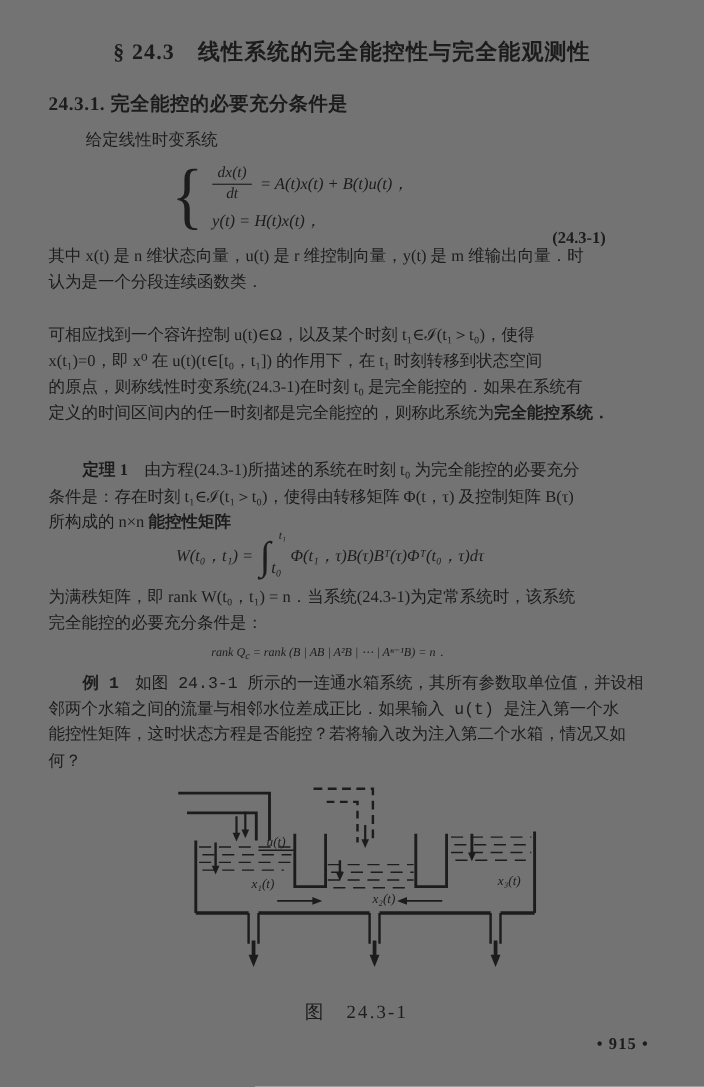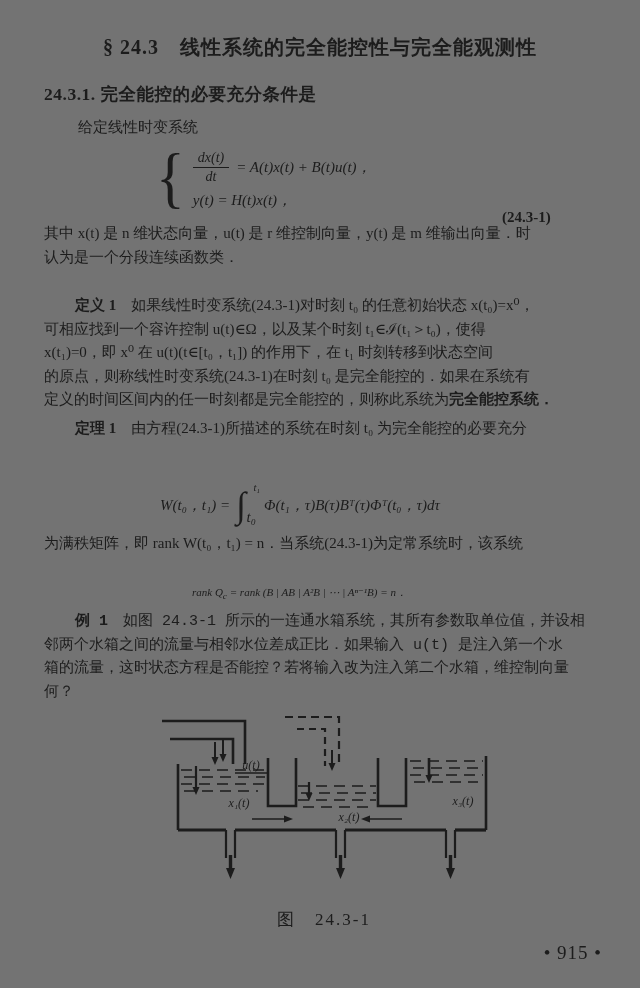--- a/index.html
+++ b/index.html
@@ -32,21 +32,21 @@
   .int-up{position:absolute;top:-3px;right:0;font-size:10.5px;font-style:italic;}
   .int-lo{position:absolute;bottom:-1px;right:4px;font-size:15px;font-style:italic;}
   
   .eq-rank{position:absolute;left:192px;top:585px;font-style:italic;font-size:11px;}
   .eq-rank .rm{font-style:italic;}
   
   .figure{position:absolute;left:148px;top:708px;width:352px;height:206px;}
   .figure svg{width:100%;height:100%;}
   .fig-caption{position:absolute;left:148px;top:908px;width:352px;text-align:center;
                font-size:17px;letter-spacing:2px;}
-  .page-number{position:absolute;right:38px;top:942px;font-weight:normal;font-size:19px;letter-spacing:1px;}
+  .page-number{position:absolute;right:50px;top:942px;font-weight:bold;font-size:15px;letter-spacing:1px;}
   .stroke{stroke:#1c1c1c;fill:none;}
   .fill{fill:#1c1c1c;stroke:none;}
   .flabel{font-style:italic;font-size:12px;fill:#1c1c1c;font-family:"Liberation Serif",serif;}
 </style>
 </head>
 <body>
 
 <div class="page">
 
   <div class="h1">§ 24.3　线性系统的完全能控性与完全能观测性</div>
@@ -67,53 +67,55 @@
     </span>
   </div>
   <div class="eq-number">(24.3-1)</div>
 
   <div class="para" style="top:222px;">
     <div class="line">其中 x(t) 是 n 维状态向量，u(t) 是 r 维控制向量，y(t) 是 m 维输出向量．时</div>
     <div class="line">认为是一个分段连续函数类．</div>
   </div>
 
   <div class="para" style="top:294px;">
-    <div class="line indent"><b class="blabel">定义 1</b><span>　如果线性时变系统(24.3-1)对时刻 t₀ 的任意初始状态 x(t₀)=x⁰，</span></div>
     <div class="line">可相应找到一个容许控制 u(t)∈Ω，以及某个时刻 t₁∈ℐ(t₁＞t₀)，使得</div>
     <div class="line">x(t₁)=0，即 x⁰ 在 u(t)(t∈[t₀，t₁]) 的作用下，在 t₁ 时刻转移到状态空间</div>
     <div class="line">的原点，则称线性时变系统(24.3-1)在时刻 t₀ 是完全能控的．如果在系统有</div>
     <div class="line"><span>定义的时间区间内的任一时刻都是完全能控的，则称此系统为</span><b class="btail">完全能控系统．</b></div>
   </div>
 
   <div class="para" style="top:417px;">
     <div class="line indent"><b class="blabel">定理 1</b><span>　由方程(24.3-1)所描述的系统在时刻 t₀ 为完全能控的必要充分</span></div>
+    <div class="line">条件是：存在时刻 t₁∈ℐ(t₁＞t₀)，使得由转移矩阵 Φ(t，τ) 及控制矩阵 B(τ)</div>
+    <div class="line"><span>所构成的 n×n </span><b class="btail">能控性矩阵</b></div>
   </div>
 
   <div class="eq-w">
     <span>W(t₀，t₁) =</span>
     <span class="int-wrap">
       <span class="int-sign">∫</span>
       <span class="int-up">t₁</span>
       <span class="int-lo">t₀</span>
     </span>
     <span>Φ(t₁，τ)B(τ)Bᵀ(τ)Φᵀ(t₀，τ)dτ</span>
   </div>
 
   <div class="para" style="top:532px;">
     <div class="line">为满秩矩阵，即 rank W(t₀，t₁) = n．当系统(24.3-1)为定常系统时，该系统</div>
+    <div class="line">完全能控的必要充分条件是：</div>
   </div>
 
   <div class="eq-rank">
     <span class="rm">rank Q</span><sub>c</sub><span> = rank (B | AB | A²B | ⋯ | Aⁿ⁻¹B) = n．</span>
   </div>
 
   <div class="para" style="top:610px;font-family:Liberation Mono, monospace;">
     <div class="line indent"><b class="blabel">例 1</b><span>　如图 24.3-1 所示的一连通水箱系统，其所有参数取单位值，并设相</span></div>
     <div class="line">邻两个水箱之间的流量与相邻水位差成正比．如果输入 u(t) 是注入第一个水</div>
-    <div class="line">箱的流量，这时状态方程是否能控？若将输入改为注入第二个水箱，维控制向量</div>
+    <div class="line">能控性矩阵，这时状态方程是否能控？若将输入改为注入第二个水箱，情况又如</div>
     <div class="line">何？</div>
   </div>
 
   <div class="figure">
     <svg viewBox="0 0 352 206" xmlns="http://www.w3.org/2000/svg">
 
       <g>
         <path class="stroke" d="M14,13 H97 V56" stroke-width="2.6"></path>
         <path class="stroke" d="M22,31 H85 V56" stroke-width="2.6"></path>
         <line class="stroke" x1="67" y1="34" x2="67" y2="50" stroke-width="2"></line>

